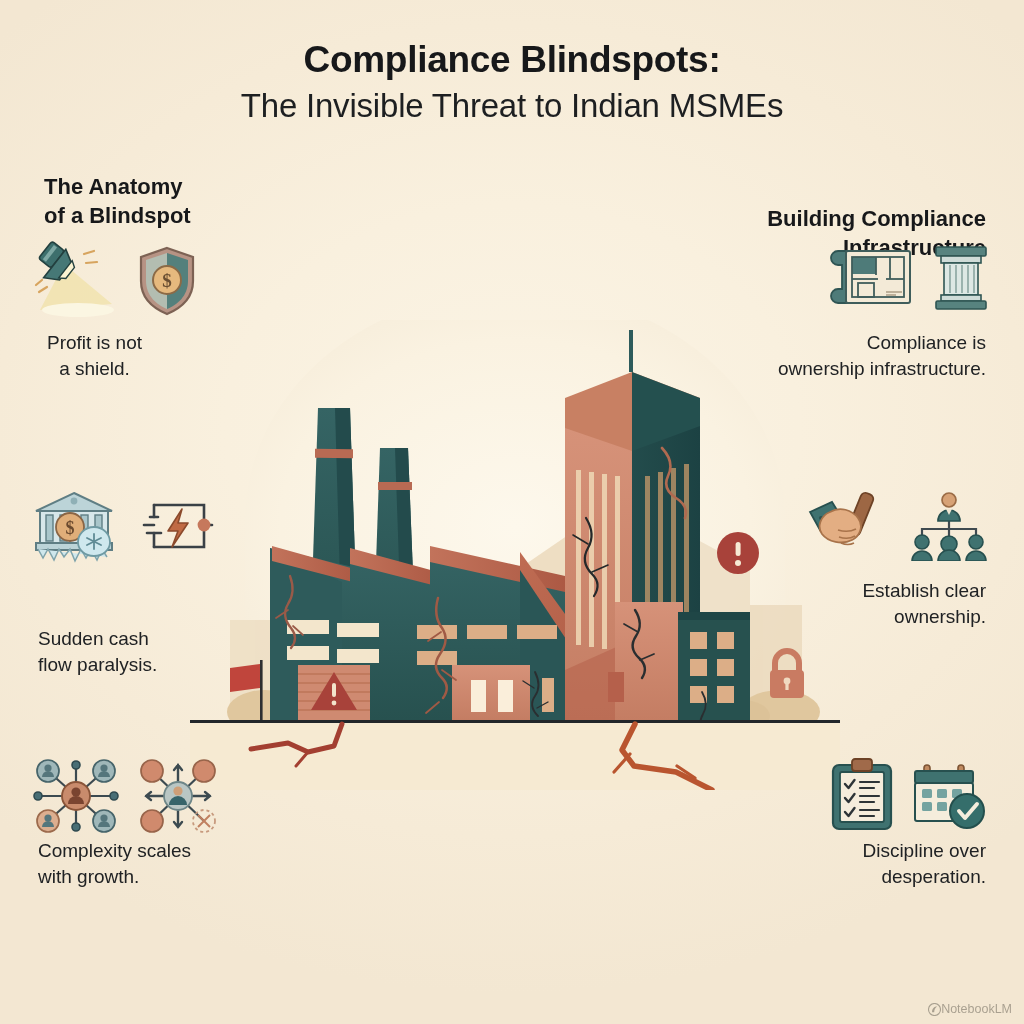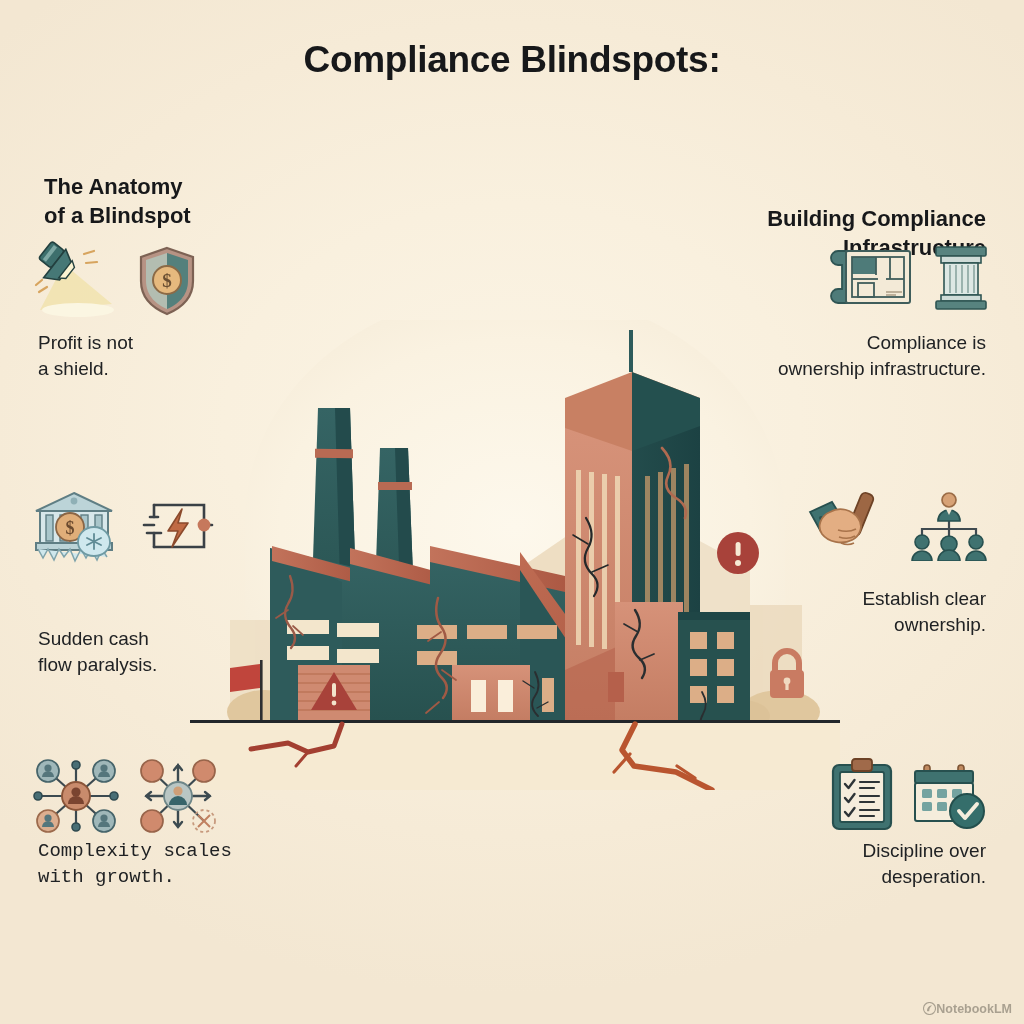--- a/index.html
+++ b/index.html
@@ -35,51 +35,52 @@
   .col-heading{
     position:absolute;font-size:22px;font-weight:bold;
     line-height:1.33;color:#17181a;white-space:pre-line;
   }
   .caption{
     position:absolute;font-size:19px;font-weight:normal;
     line-height:1.38;color:#202224;white-space:pre-line;
   }
   #left-heading{left:44px;top:172px;text-align:left;}
   #right-heading{right:38px;top:172px;text-align:right;margin-top:32px;}
-  #cap-l1{left:38px;top:330px;text-align:left;}
+  #cap-l1{left:47px;top:330px;text-align:center;}
   #cap-l2{left:38px;top:578px;text-align:left;margin-top:48px;}
-  #cap-l3{left:38px;top:838px;text-align:left;font-family:Liberation Mono, monospace;}
+  #cap-l3{left:38px;top:838px;text-align:left;}
   #cap-r1{right:38px;top:330px;text-align:right;}
-  #cap-r2{right:38px;top:578px;text-align:right;margin-top:8px;}
+  #cap-r2{right:38px;top:578px;text-align:right;}
   #cap-r3{right:38px;top:838px;text-align:right;margin-left:48px;}
   
   .icon-group{position:absolute;display:flex;align-items:center;}
   #icons-l1{left:34px;top:240px;gap:16px;}
   #icons-l2{left:34px;top:487px;gap:12px;}
   #icons-l3{left:30px;top:757px;gap:10px;}
   #icons-r1{right:34px;top:243px;gap:18px;flex-direction:row;}
   #icons-r2{right:34px;top:490px;gap:14px;}
   #icons-r3{right:36px;top:757px;gap:16px;}
   
   #scene{position:absolute;left:190px;top:320px;width:650px;height:470px;}
   
   #watermark{
     position:absolute;right:12px;bottom:8px;
-    display:flex;
-    font-size:12.5px;color:#8e8madd;color:#8d8677;opacity:.72;font-weight:bold;
+    display:flex;align-items:center;
+    font-size:12.5px;color:#8e8madd;color:#8d8677;opacity:.72;
   }
   #watermark svg{display:block;}
 </style>
 </head>
 <body>
 
 <div id="poster">
 
   <div id="title-block">
     <div id="title-line1">Compliance Blindspots:</div>
+    <div id="title-line2">The Invisible Threat to Indian MSMEs</div>
   </div>
 
   <div id="scene">
     <svg width="650" height="470" viewBox="0 0 650 470">
       <defs>
         <linearGradient id="gTealFace" x1="0" y1="0" x2="0" y2="1">
           <stop offset="0%" stop-color="#356464"></stop>
             <stop offset="100%" stop-color="#27514f"></stop>
         </linearGradient>
         <linearGradient id="gTealSide" x1="0" y1="0" x2="1" y2="0">

